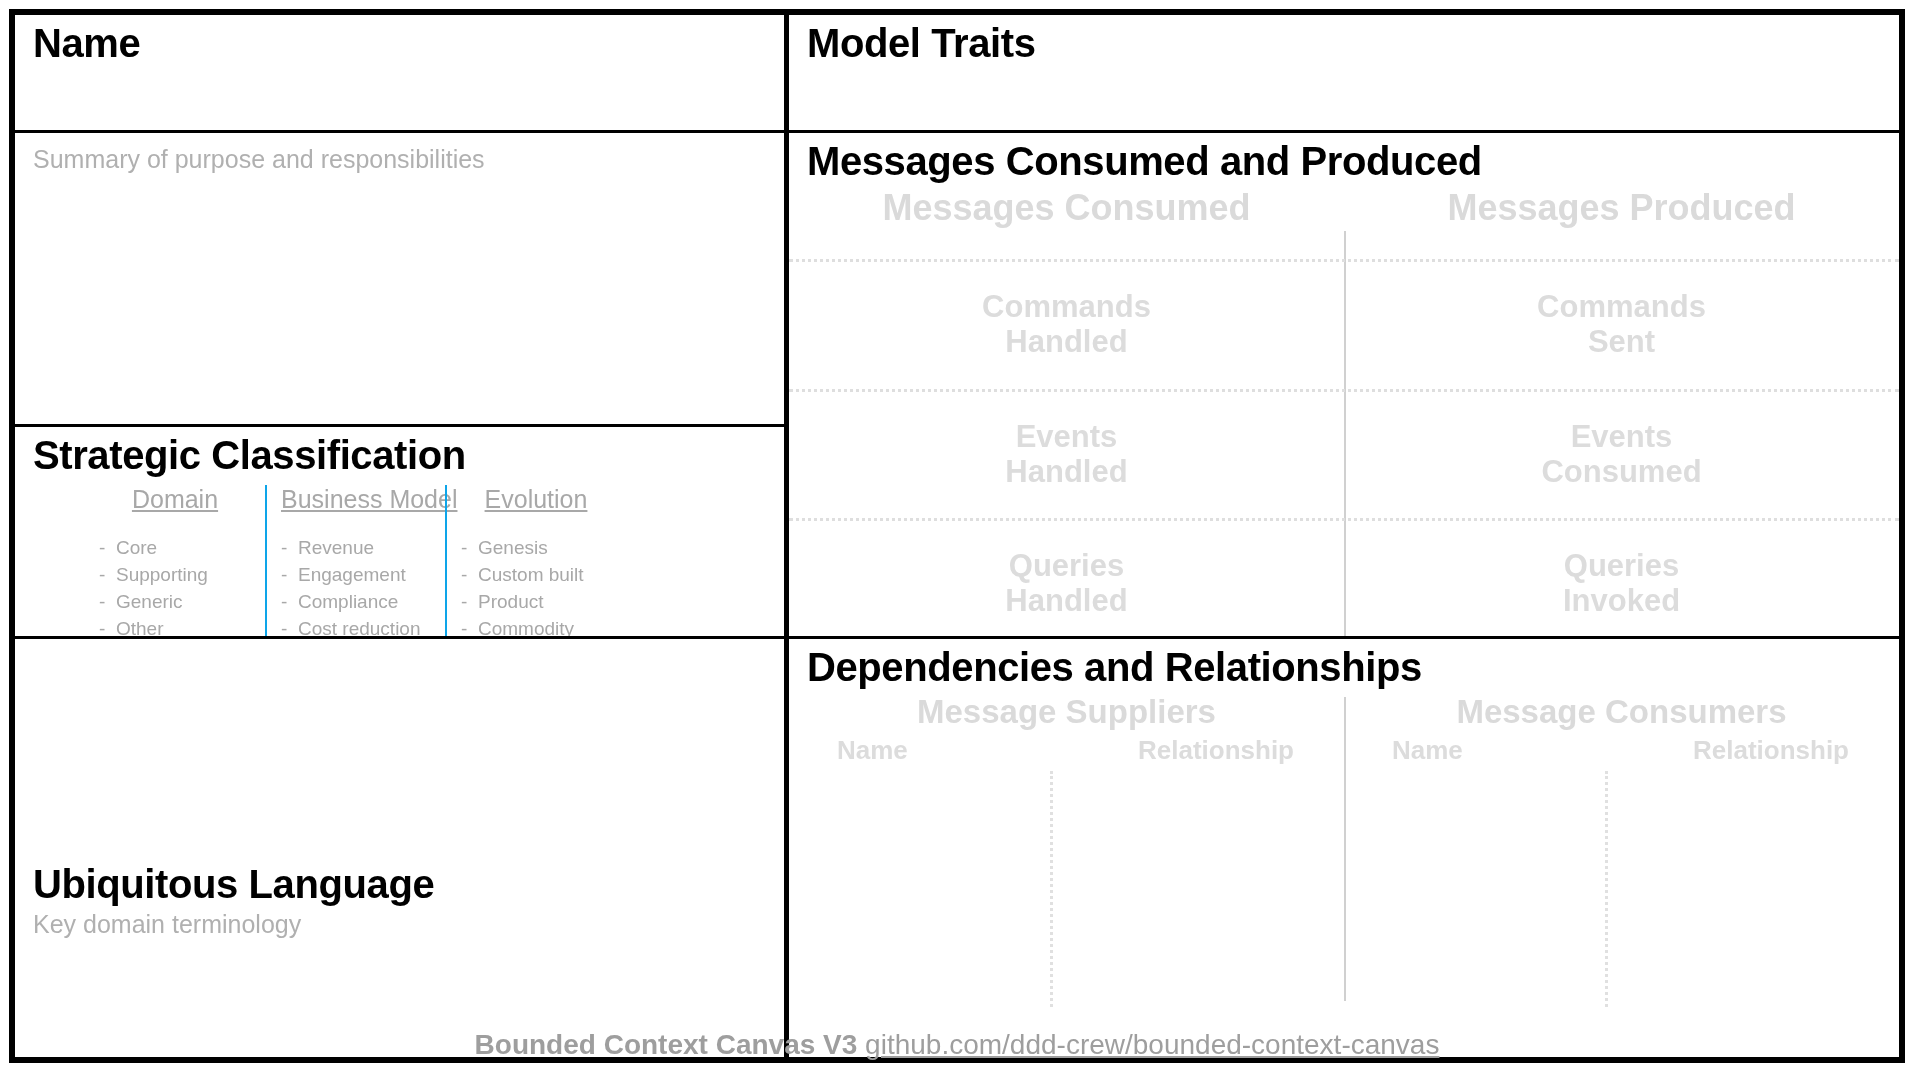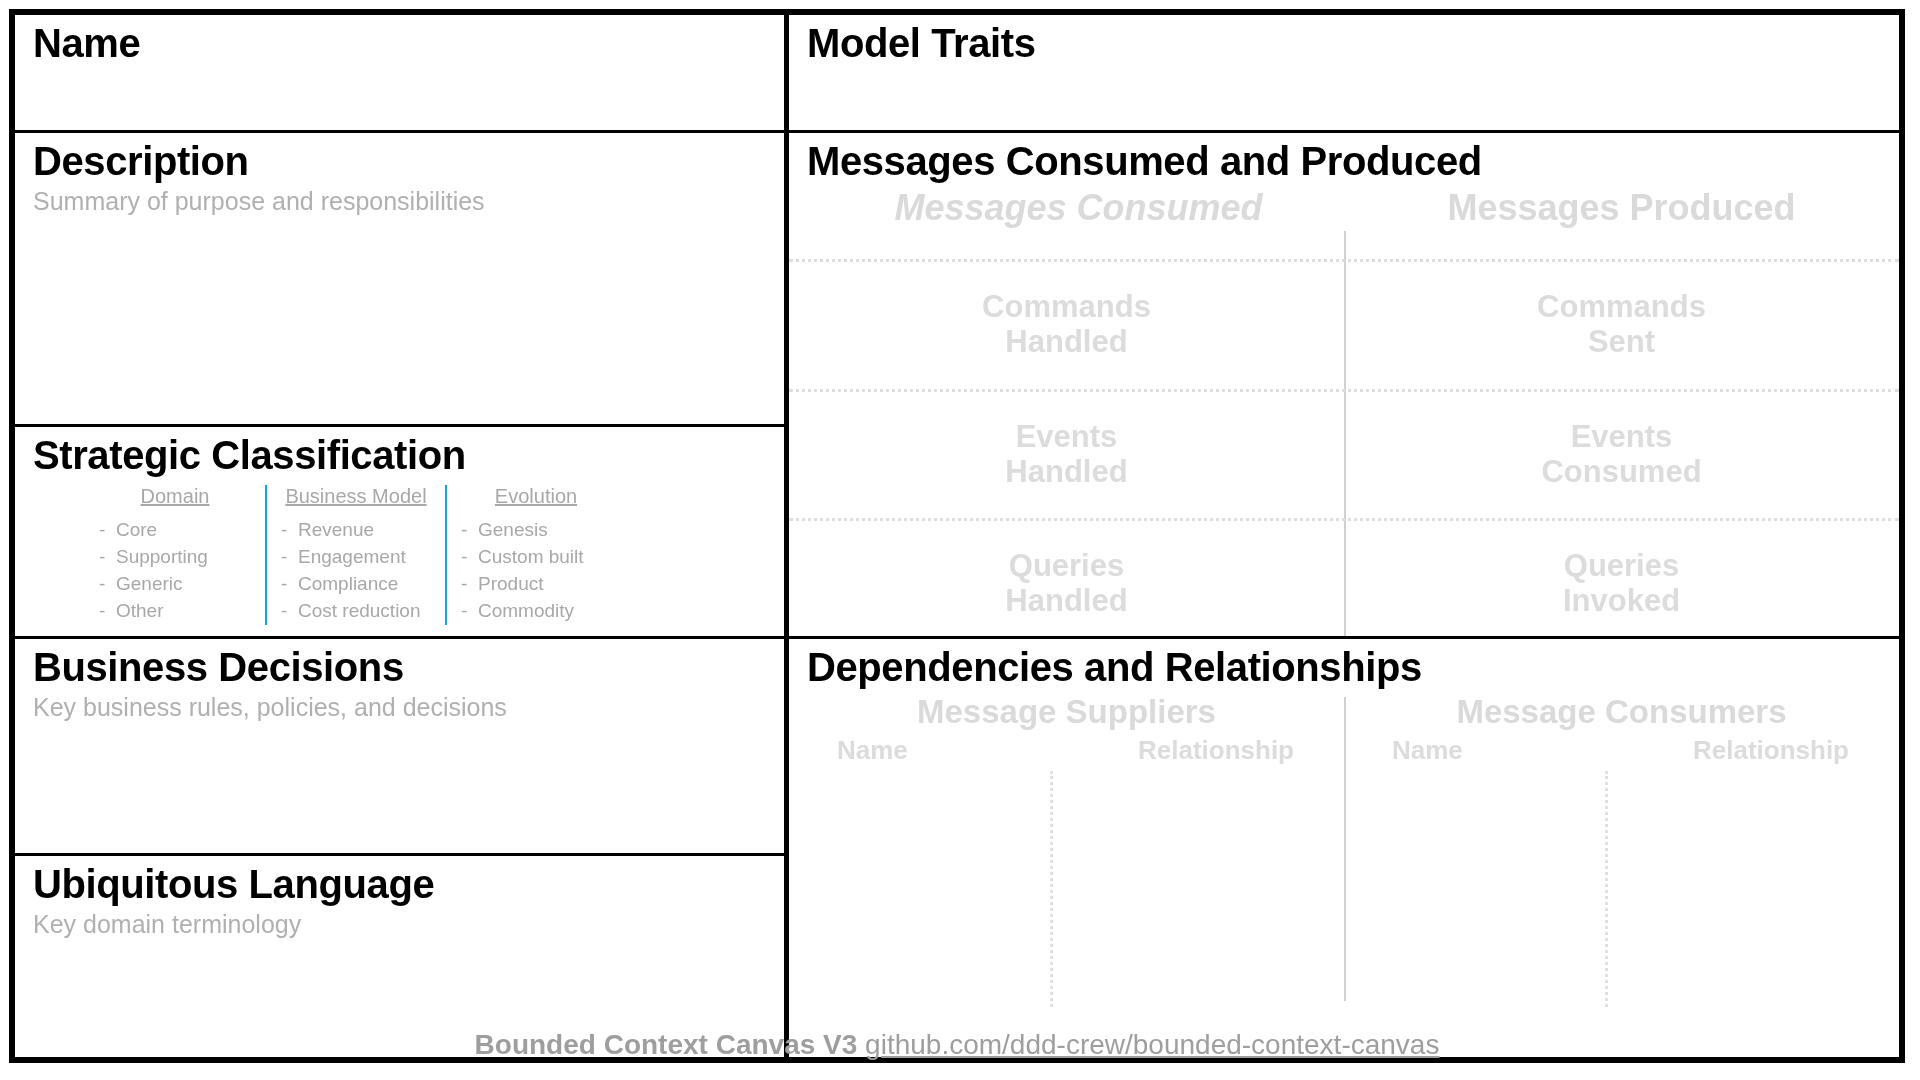--- a/index.html
+++ b/index.html
@@ -88,24 +88,24 @@
     align-items: stretch;
   }
   .strat-col {
     width: 180px;
     box-sizing: border-box;
     padding: 0 14px 0 14px;
   }
   .strat-col + .strat-col { border-left: 2px solid #0ea5e9; }
   .strat-head {
     text-align: center;
-    font-size: 20px;
+    font-size: 25px;
     color: #a8a8a8;
     text-decoration: underline;
-    margin-bottom: 9px;
+    margin-bottom: 21px;
     white-space: nowrap;
   }
   .strat-item {
     font-size: 19px;
     color: #a8a8a8;
     line-height: 1.42;
     white-space: nowrap;
   }
   .strat-item .dash { display: inline-block; width: 17px; }
 
@@ -141,21 +141,21 @@
   .msg-head {
     position: absolute;
     top: 0;
     width: 50%;
     text-align: center;
     font-size: 36px;
     font-weight: bold;
     color: #dadada;
     white-space: nowrap;
   }
-  .msg-head.left  { left: 12px; font-style: italic; }
+  .msg-head.left  { left: 0; }
   .msg-head.right { left: 50%; }
 
   .msg-cell {
     position: absolute;
     width: 50%;
     text-align: center;
     font-size: 31px;
     font-weight: bold;
     color: #dcdcdc;
     line-height: 1.12;
@@ -238,21 +238,20 @@
 
 <div id="canvas">
 
   <div class="col-left">
 
     <section class="panel sep" id="panel-name">
       <div class="panel-title">Name</div>
     </section>
 
     <section class="panel sep" id="panel-description">
-      <div class="panel-title">Description</div>
       <div class="panel-sub">Summary of purpose and responsibilities</div>
     </section>
 
     <section class="panel sep" id="panel-strategic">
       <div class="panel-title">Strategic Classification</div>
       <div class="strategic-cols">
 
         <div class="strat-col">
           <div class="strat-head">Domain</div>
           <div class="strat-item"><span class="dash">-</span><span>Core</span></div>
@@ -273,24 +272,20 @@
           <div class="strat-head">Evolution</div>
           <div class="strat-item"><span class="dash">-</span><span>Genesis</span></div>
           <div class="strat-item"><span class="dash">-</span><span>Custom built</span></div>
           <div class="strat-item"><span class="dash">-</span><span>Product</span></div>
           <div class="strat-item"><span class="dash">-</span><span>Commodity</span></div>
         </div>
 
       </div>
     </section>
 
-    <section class="panel sep" id="panel-business">
-      <div class="panel-title">Business Decisions</div>
-      <div class="panel-sub">Key business rules, policies, and decisions</div>
-    </section>
 
     <section class="panel" id="panel-ubiquitous">
       <div class="panel-title">Ubiquitous Language</div>
       <div class="panel-sub">Key domain terminology</div>
     </section>
 
   </div>
 
   <div class="col-right">
 

